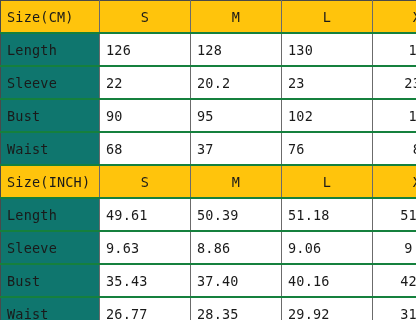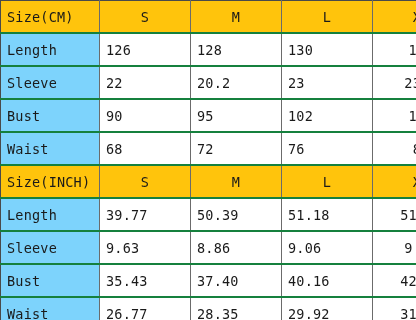--- a/index.html
+++ b/index.html
@@ -35,21 +35,21 @@
     overflow: hidden;
   }
   #size-chart td:last-child {
     border-right: none;
   }
   #size-chart tr:last-child td {
     border-bottom: none;
   }
   .label-col {
     width: 86px;
-    background: #7dd3fc;
+    background: #0f766e;
     text-align: left;
   }
   .val-col {
     width: 78px;
     background: #ffffff;
     text-align: left;
   }
   .val-col-last {
     width: 84px;
     background: #ffffff;
@@ -98,35 +98,35 @@
     <tr>
       <td class="label-col">Bust</td>
       <td class="val-col">90</td>
       <td class="val-col">95</td>
       <td class="val-col">102</td>
       <td class="val-col-last">109</td>
     </tr>
     <tr>
       <td class="label-col">Waist</td>
       <td class="val-col">68</td>
-      <td class="val-col">72</td>
+      <td class="val-col">37</td>
       <td class="val-col">76</td>
       <td class="val-col-last">80</td>
     </tr>
 
     <tr class="hdr">
       <td class="label-col">Size(INCH)</td>
       <td class="val-col">S</td>
       <td class="val-col">M</td>
       <td class="val-col">L</td>
       <td class="val-col-last">XL</td>
     </tr>
     <tr>
       <td class="label-col">Length</td>
-      <td class="val-col">39.77</td>
+      <td class="val-col">49.61</td>
       <td class="val-col">50.39</td>
       <td class="val-col">51.18</td>
       <td class="val-col-last">51.97</td>
     </tr>
     <tr>
       <td class="label-col">Sleeve</td>
       <td class="val-col">9.63</td>
       <td class="val-col">8.86</td>
       <td class="val-col">9.06</td>
       <td class="val-col-last">9.25</td>

